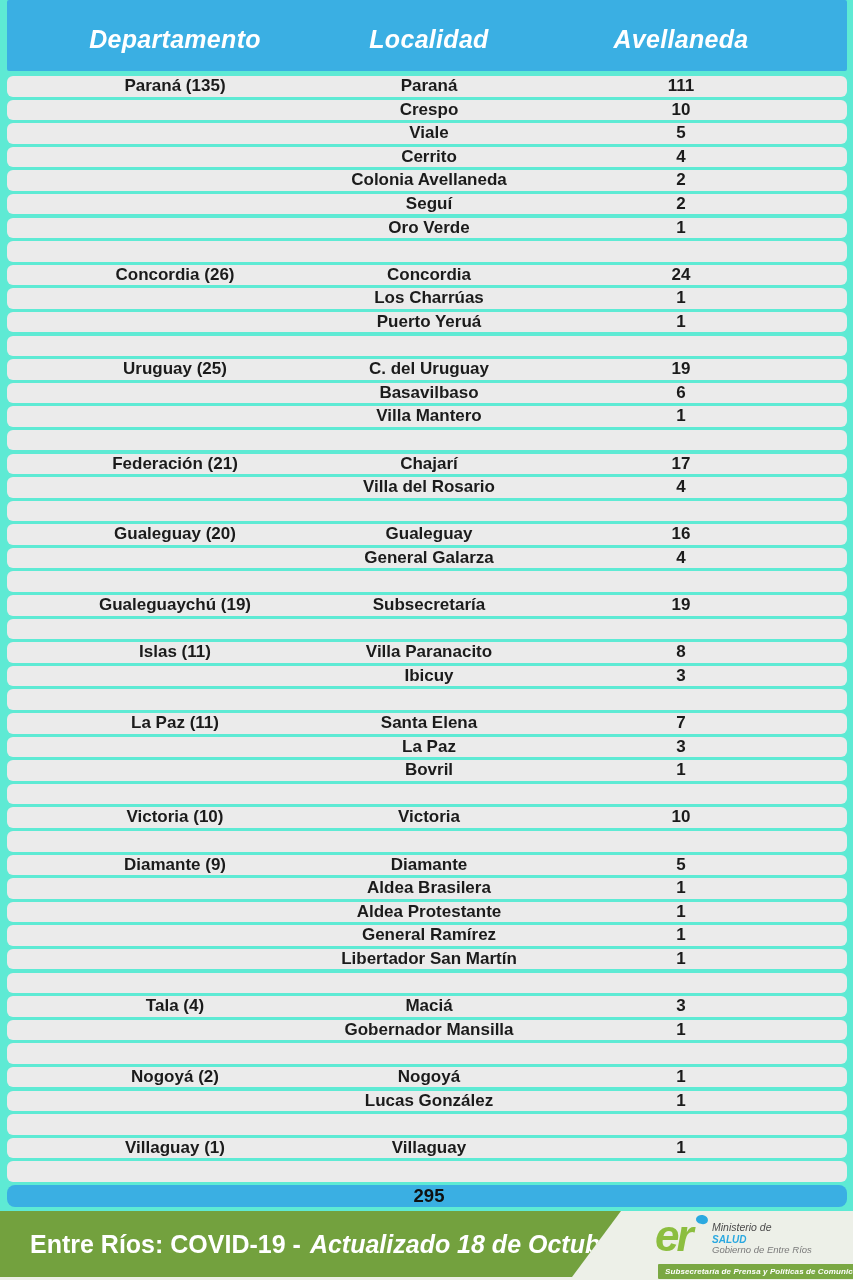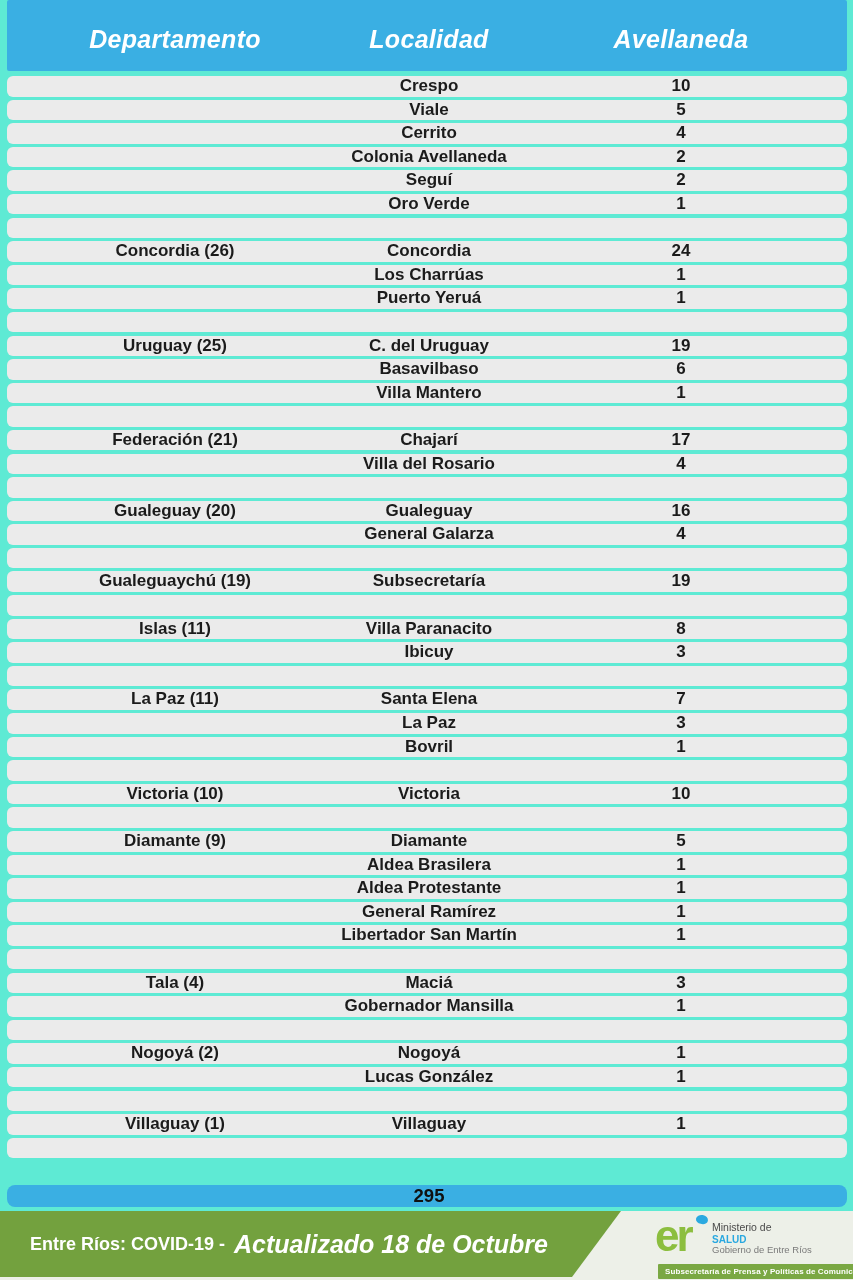--- a/index.html
+++ b/index.html
@@ -31,25 +31,25 @@
                      font-weight:bold; font-size:18.5px; color:#101010; }
 
   
   .footer { position:absolute; left:0; top:1211px; width:853px; height:69px;
             background:#edf0e8; }
   .green-band { position:absolute; left:0; top:0; width:640px; height:66px;
                 background:#73a13e;
                 clip-path:polygon(0 0, 621px 0, 572px 66px, 0 66px);
                 display:flex; align-items:center; padding-left:30px;
                 white-space:nowrap; }
-  .green-band .t-bold { color:#ffffff; font-weight:bold; font-size:18px; }
+  .green-band .t-bold { color:#ffffff; font-weight:bold; font-size:25px; }
   .green-band .t-italic { color:#ffffff; font-weight:bold; font-style:italic;
                           font-size:25px; margin-left:9px; }
 
-  .logo { position:absolute; left:650px; top:5px; width:200px; height:62px; }
+  .logo { position:absolute; left:650px; top:5px; width:200px; height:62px;font-style:italic; }
   .logo-mark { position:absolute; left:5px; top:0; width:52px; height:44px; }
   .logo-mark .er { font-weight:bold; font-size:44px; line-height:40px;
                    color:#8cbe3f; letter-spacing:-3px; }
   .logo-mark .drop { position:absolute; top:-1px; right:-1px; width:12px; height:9px;
                      background:#2ba9e0; border-radius:50% 50% 46% 46%;
                      transform:rotate(10deg); }
   .logo-text { position:absolute; left:62px; top:6px; line-height:1.12; }
   .logo-text .l1 { font-size:10.5px; color:#4a4a4a; }
   .logo-text .l2 { font-size:10px; font-weight:bold; color:#29a8e0; }
   .logo-text .l3 { font-size:9.5px; color:#7a7a7a; }
@@ -62,20 +62,25 @@
 
 <div class="page">
 
   <header class="thead">
     <div class="hcell">Departamento</div>
     <div class="hcell">Localidad</div>
     <div class="hcell">Avellaneda</div>
   </header>
 
   <div class="rows" id="table-body">
+  <div class="row">
+    <div class="cell c-dept">Paraná (135)</div>
+    <div class="cell c-loc">Paraná</div>
+    <div class="cell c-val">111</div>
+  </div>
 
   <div class="row">
     <div class="cell c-dept"></div>
     <div class="cell c-loc">Crespo</div>
     <div class="cell c-val">10</div>
   </div>
 
   <div class="row">
     <div class="cell c-dept"></div>
     <div class="cell c-loc">Viale</div>

